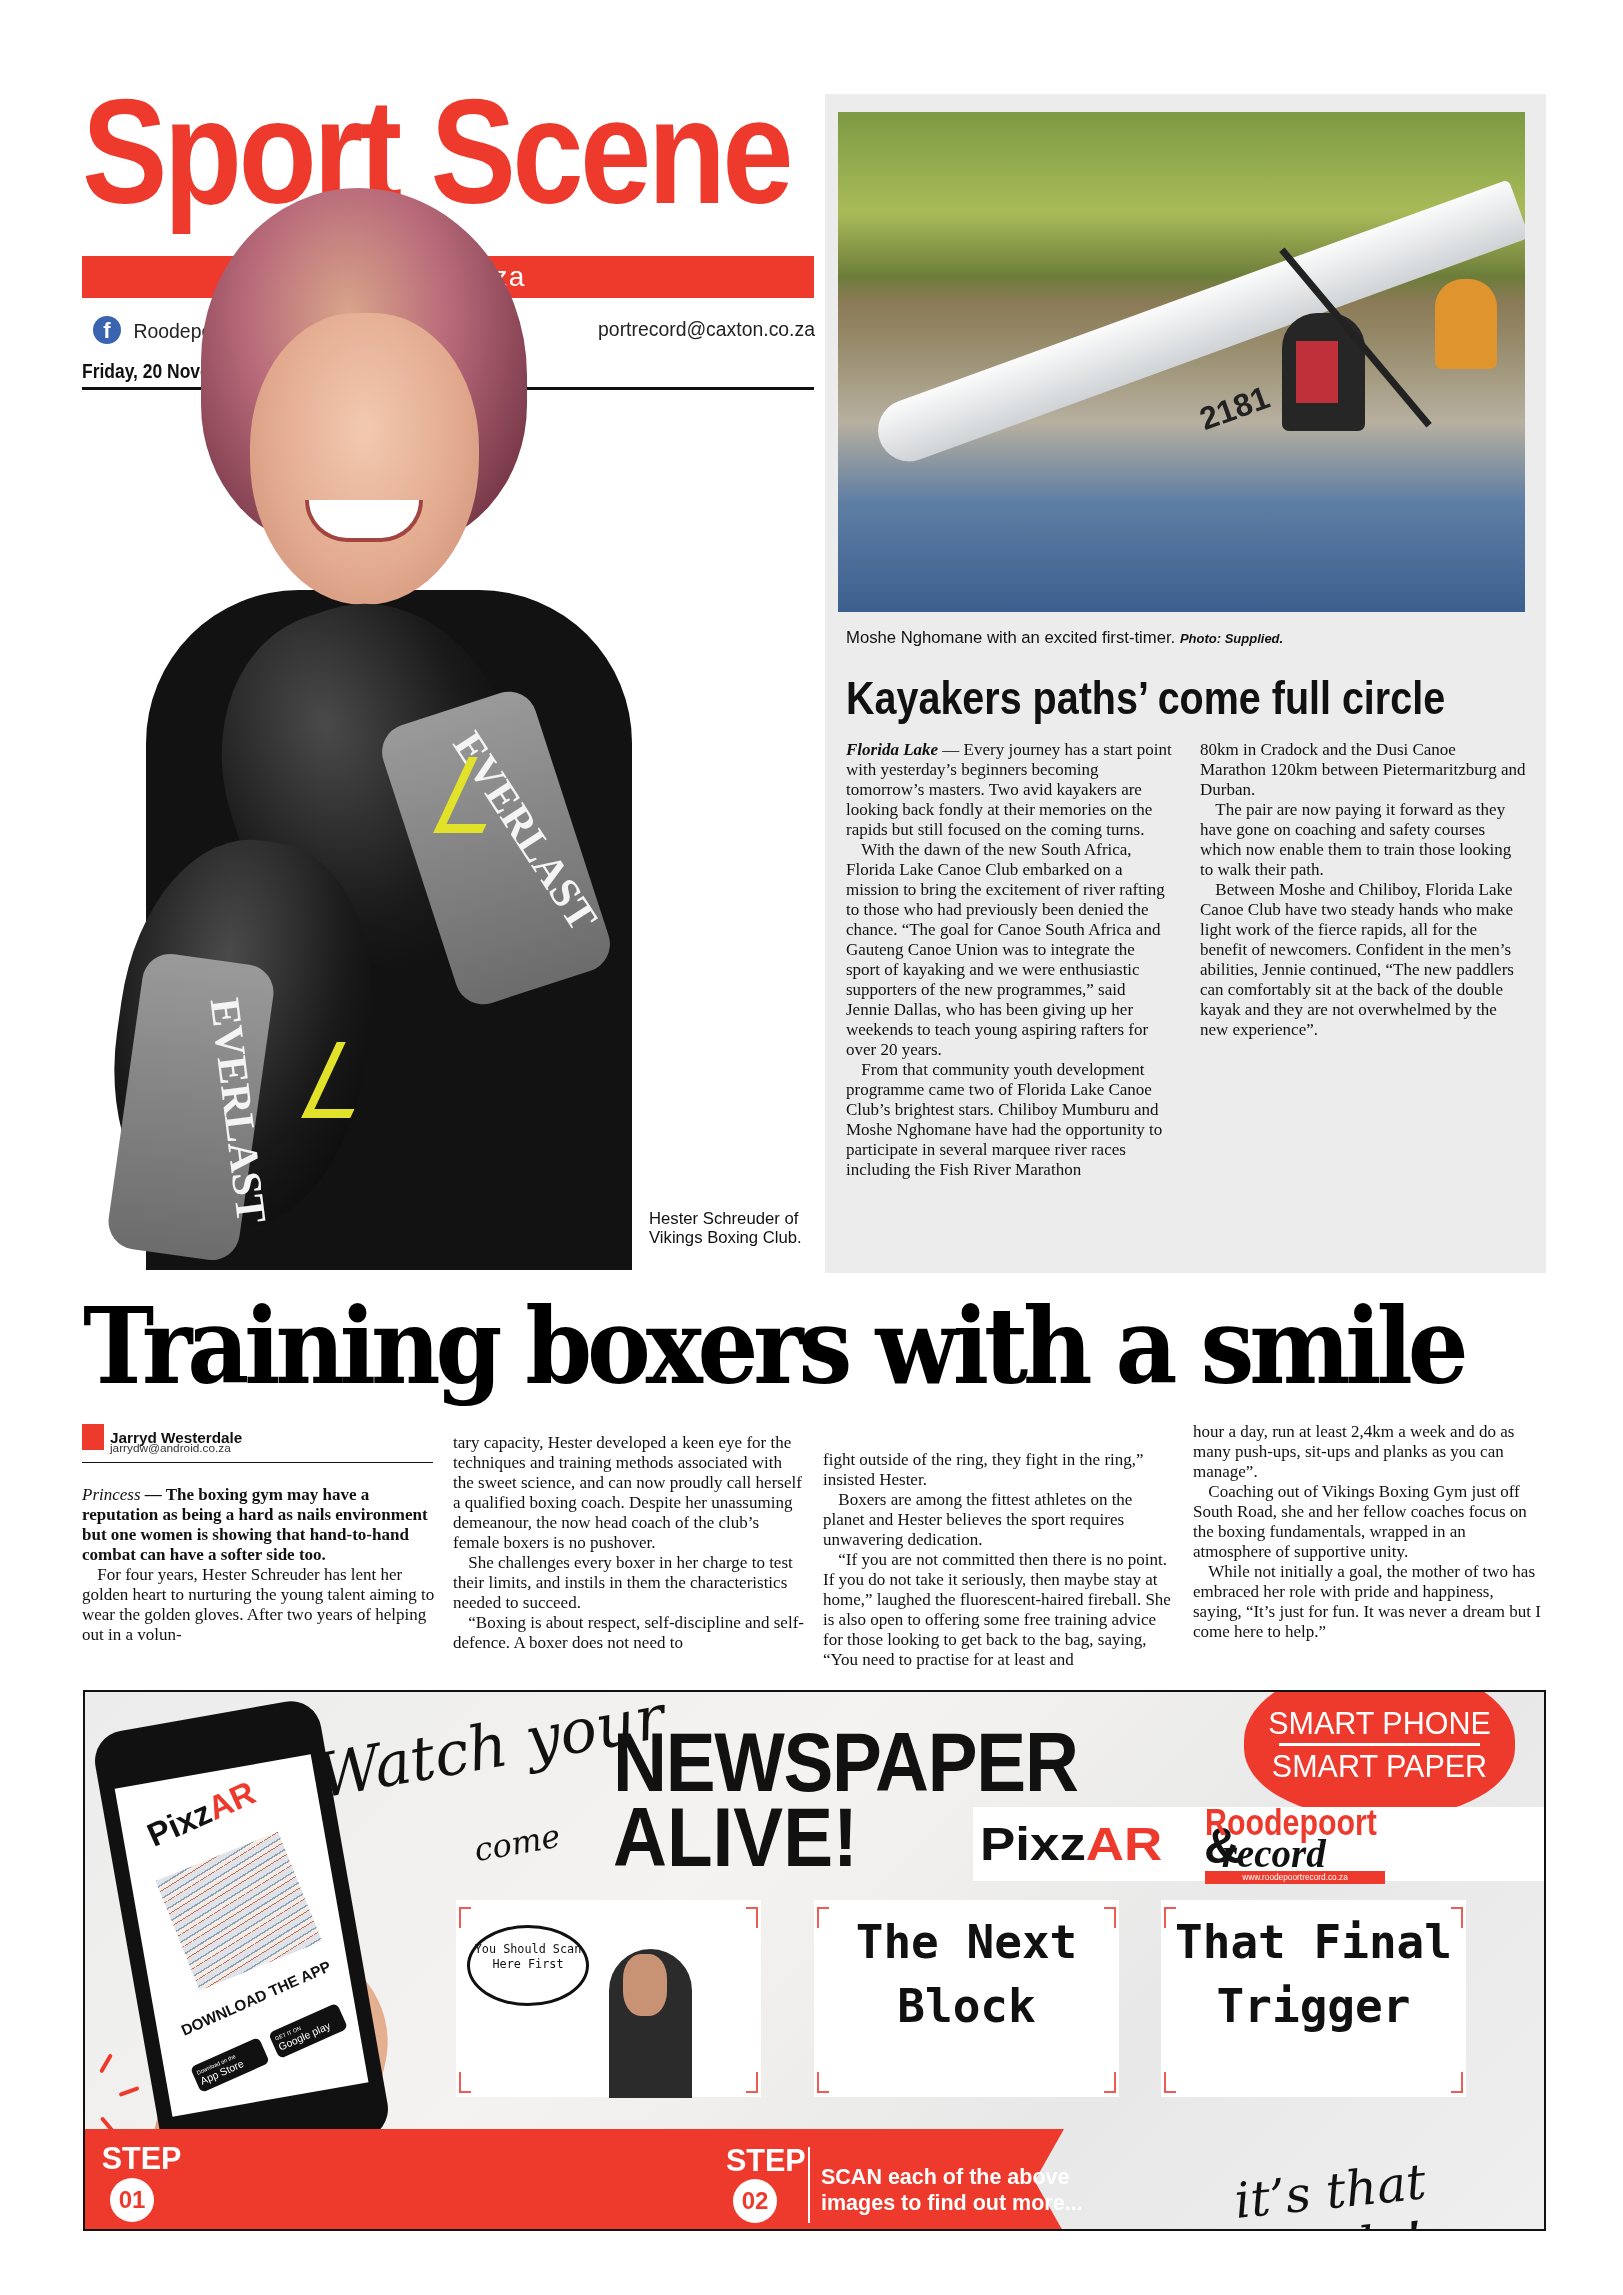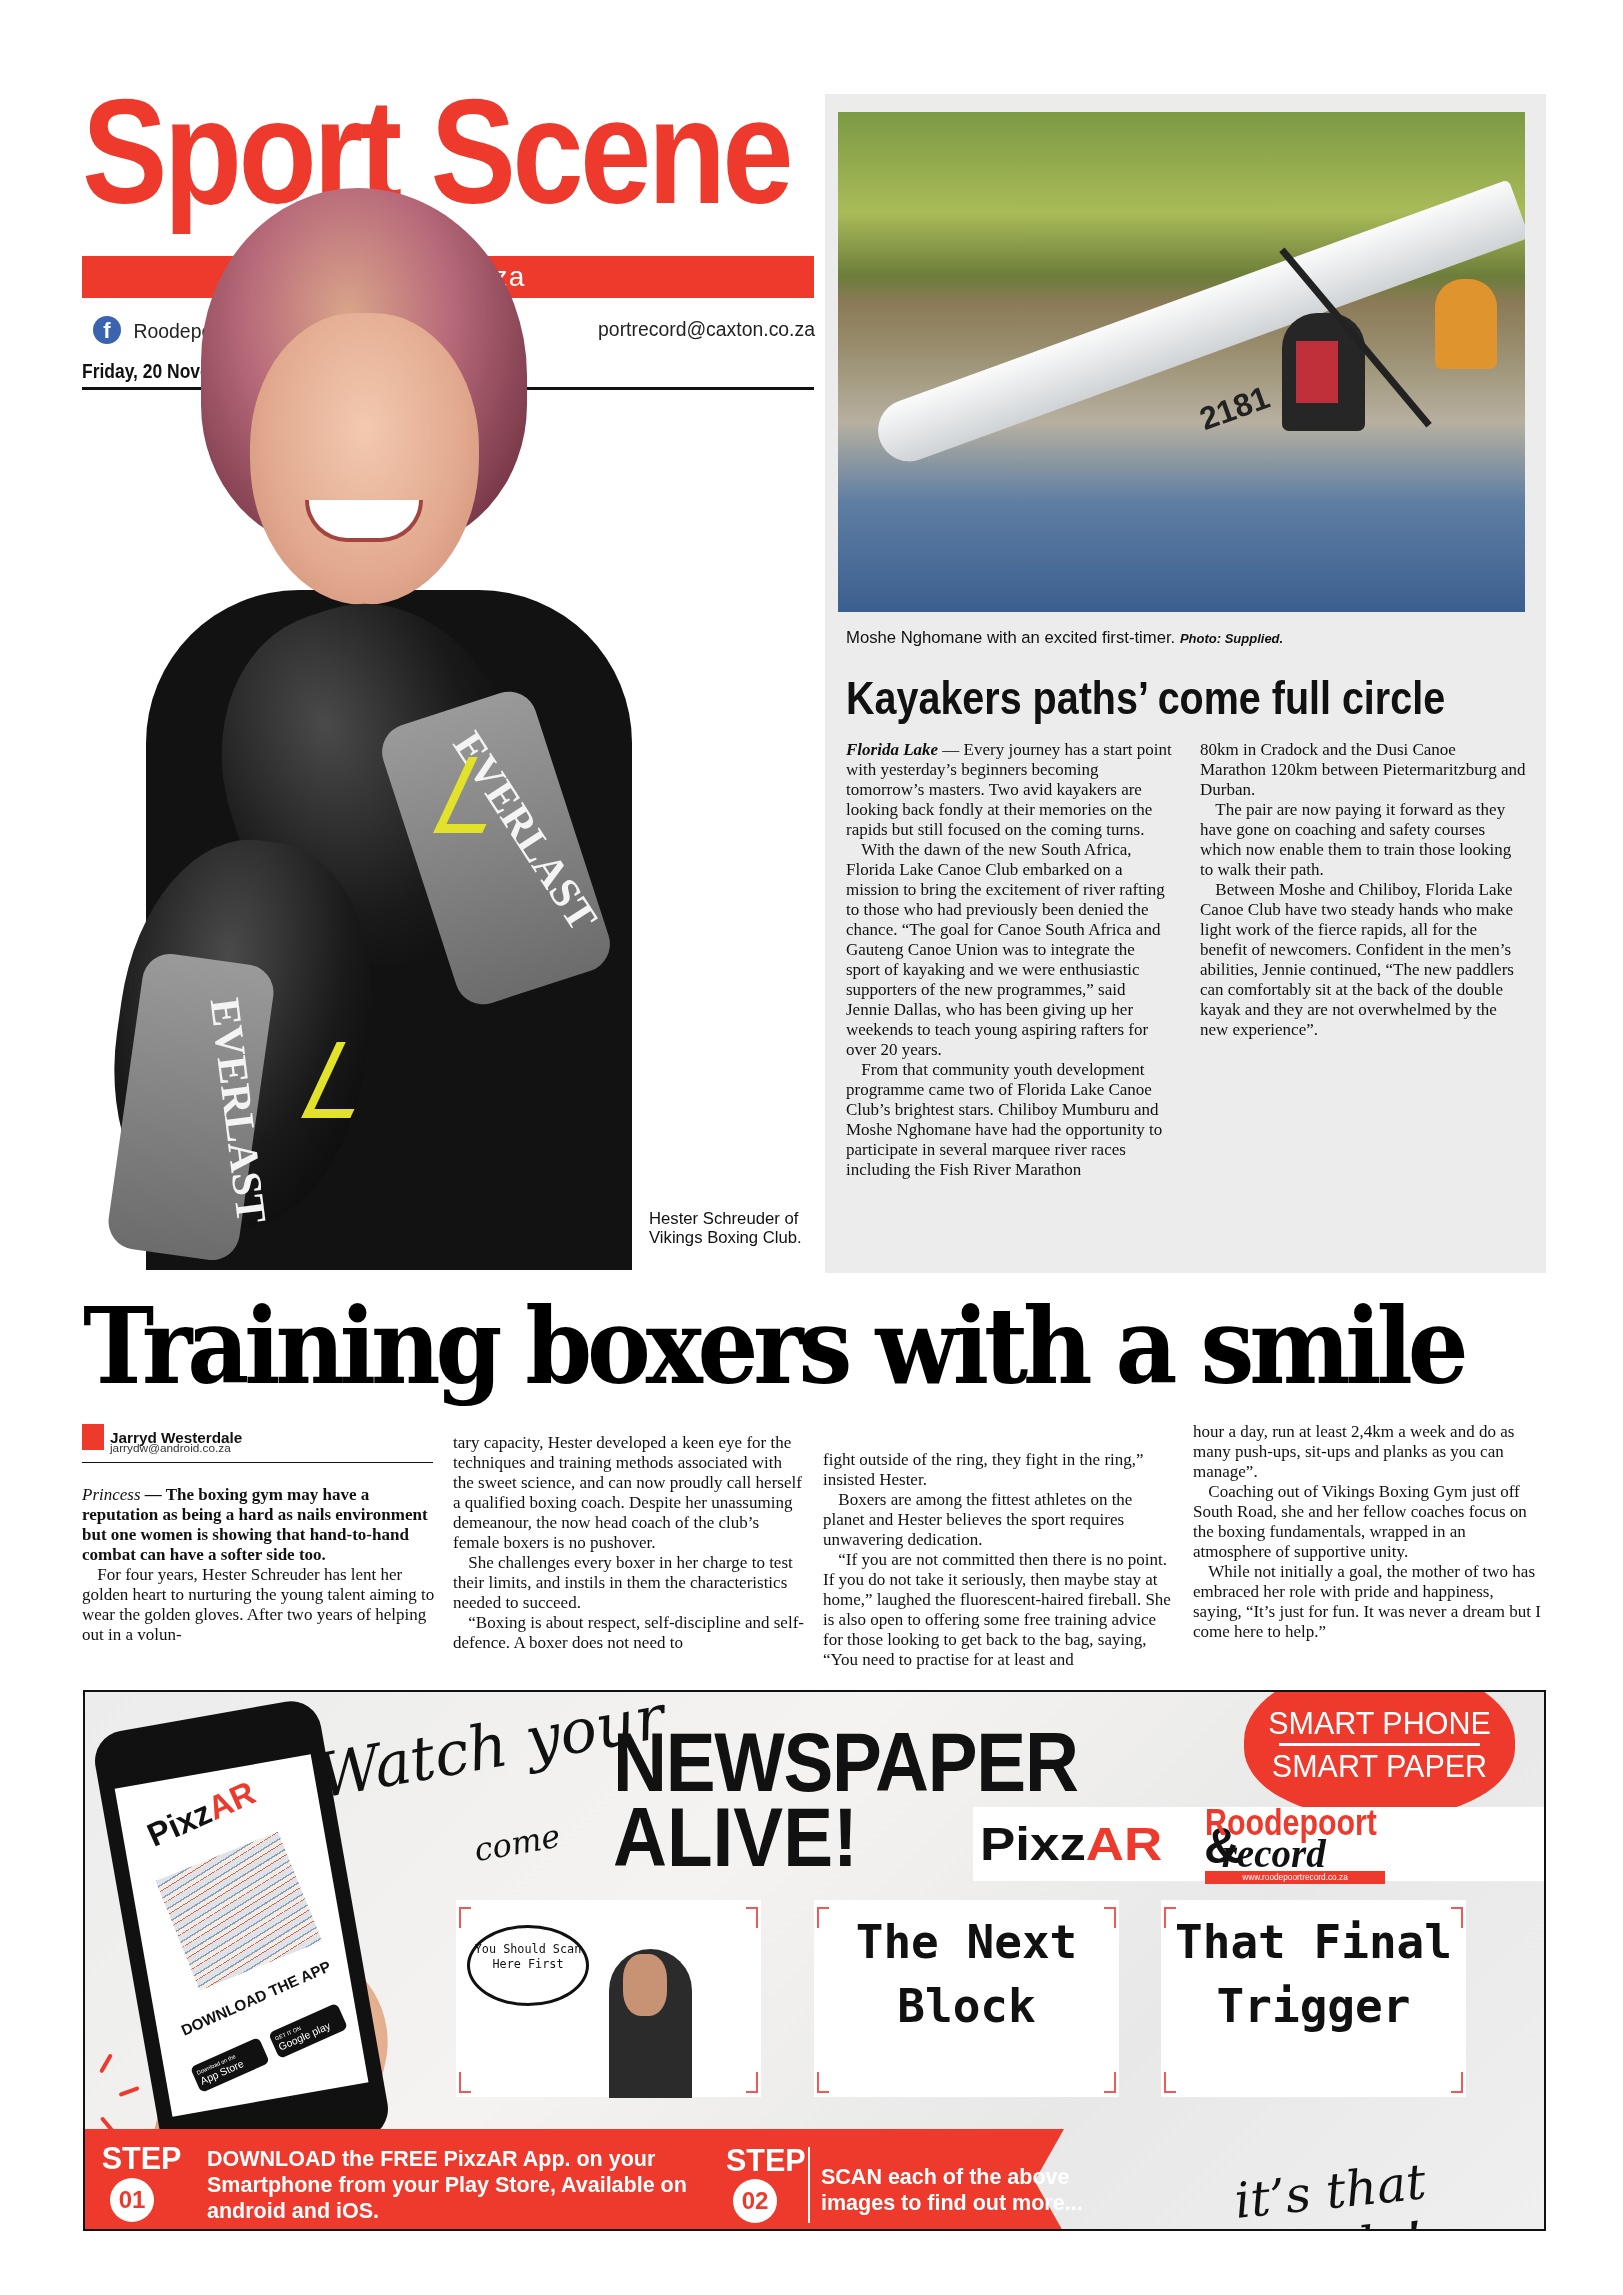--- a/index.html
+++ b/index.html
@@ -278,20 +278,19 @@
     <span class="corner tl"></span>
       <span class="corner tr"></span>
       <span class="corner bl"></span>
       <span class="corner br"></span>
     <div class="scan-hand">That Final Trigger</div>
   </div>
 
   <div class="step-bar"></div>
   <div class="step-label" style="left:16.7px;top:451px">STEP</div>
   <div class="step-num" style="left:25px;top:486px">01</div>
-  <div class="step-text" style="left:122px;top:454px;width:486px">DOWNLOAD the FREE PixzAR App. on your Smartphone from your Play Store, Available on android and iOS.</div>
   <div class="step-label" style="left:641px;top:453px">STEP</div>
   <div class="step-num" style="left:648px;top:487px">02</div>
   <div class="step-divider" style="left:723px;top:455px"></div>
   <div class="step-text" style="left:736px;top:472px;width:264px">SCAN each of the above images to find out more...</div>
   <div class="simple-script">it’s that simple!</div>
 </aside>
 
 
 </body></html>

